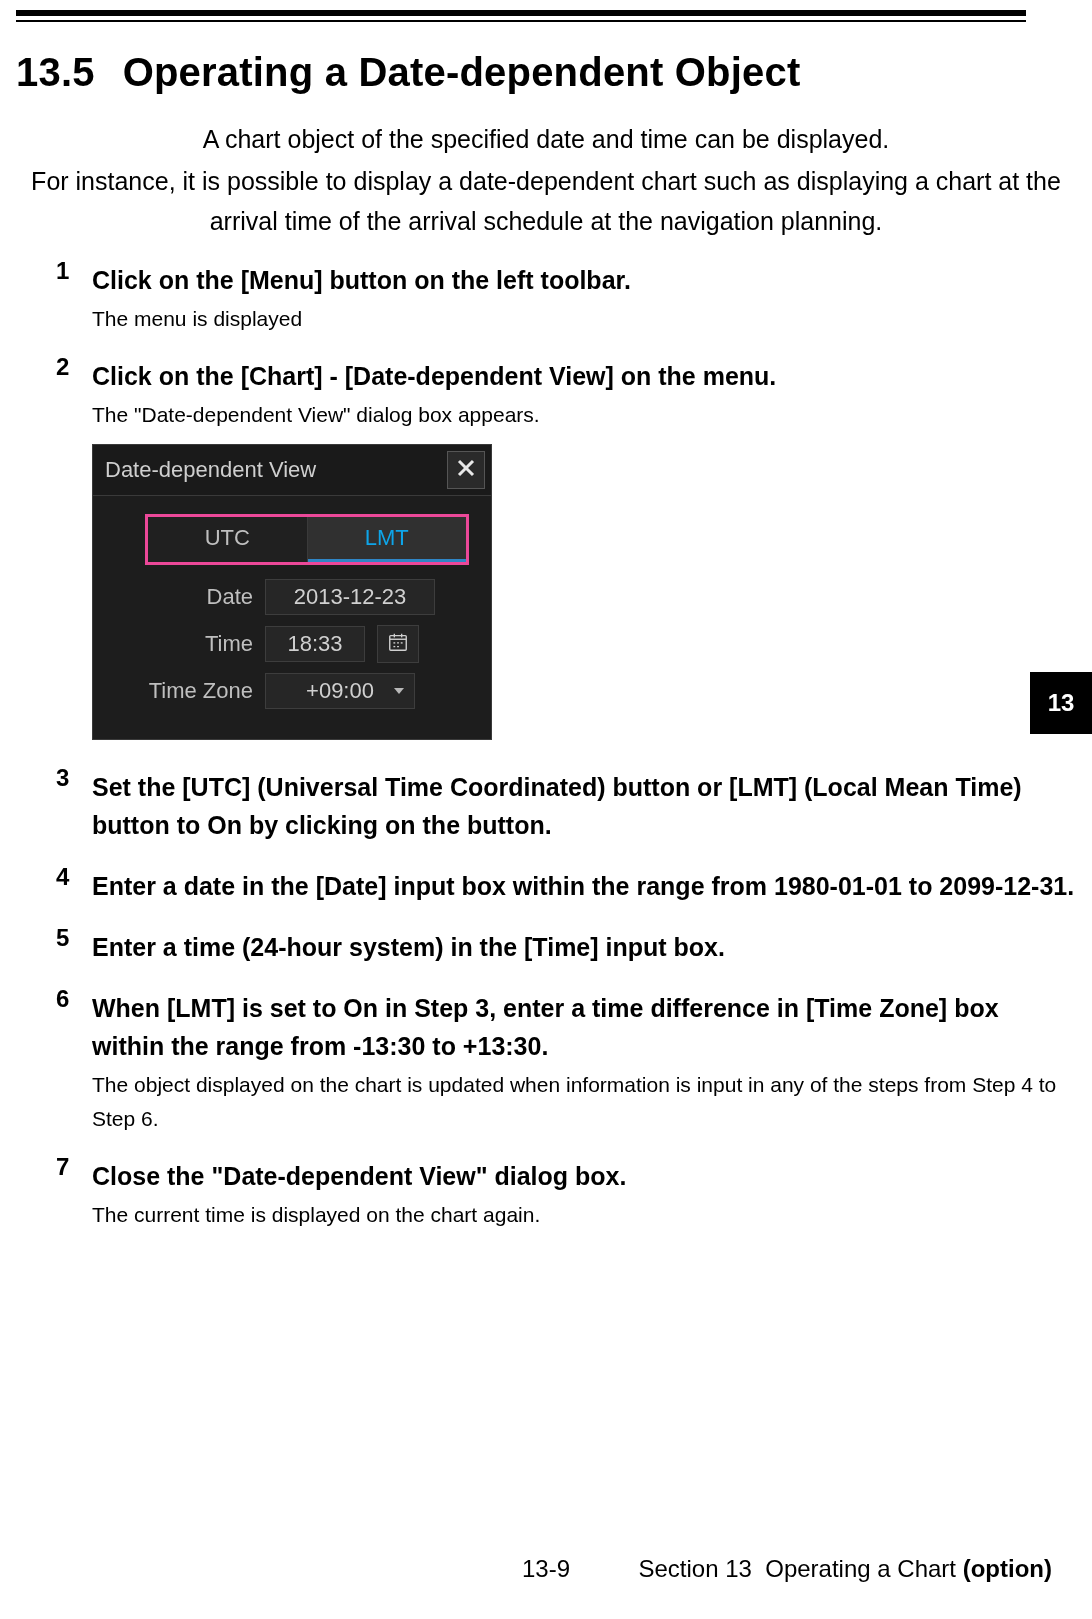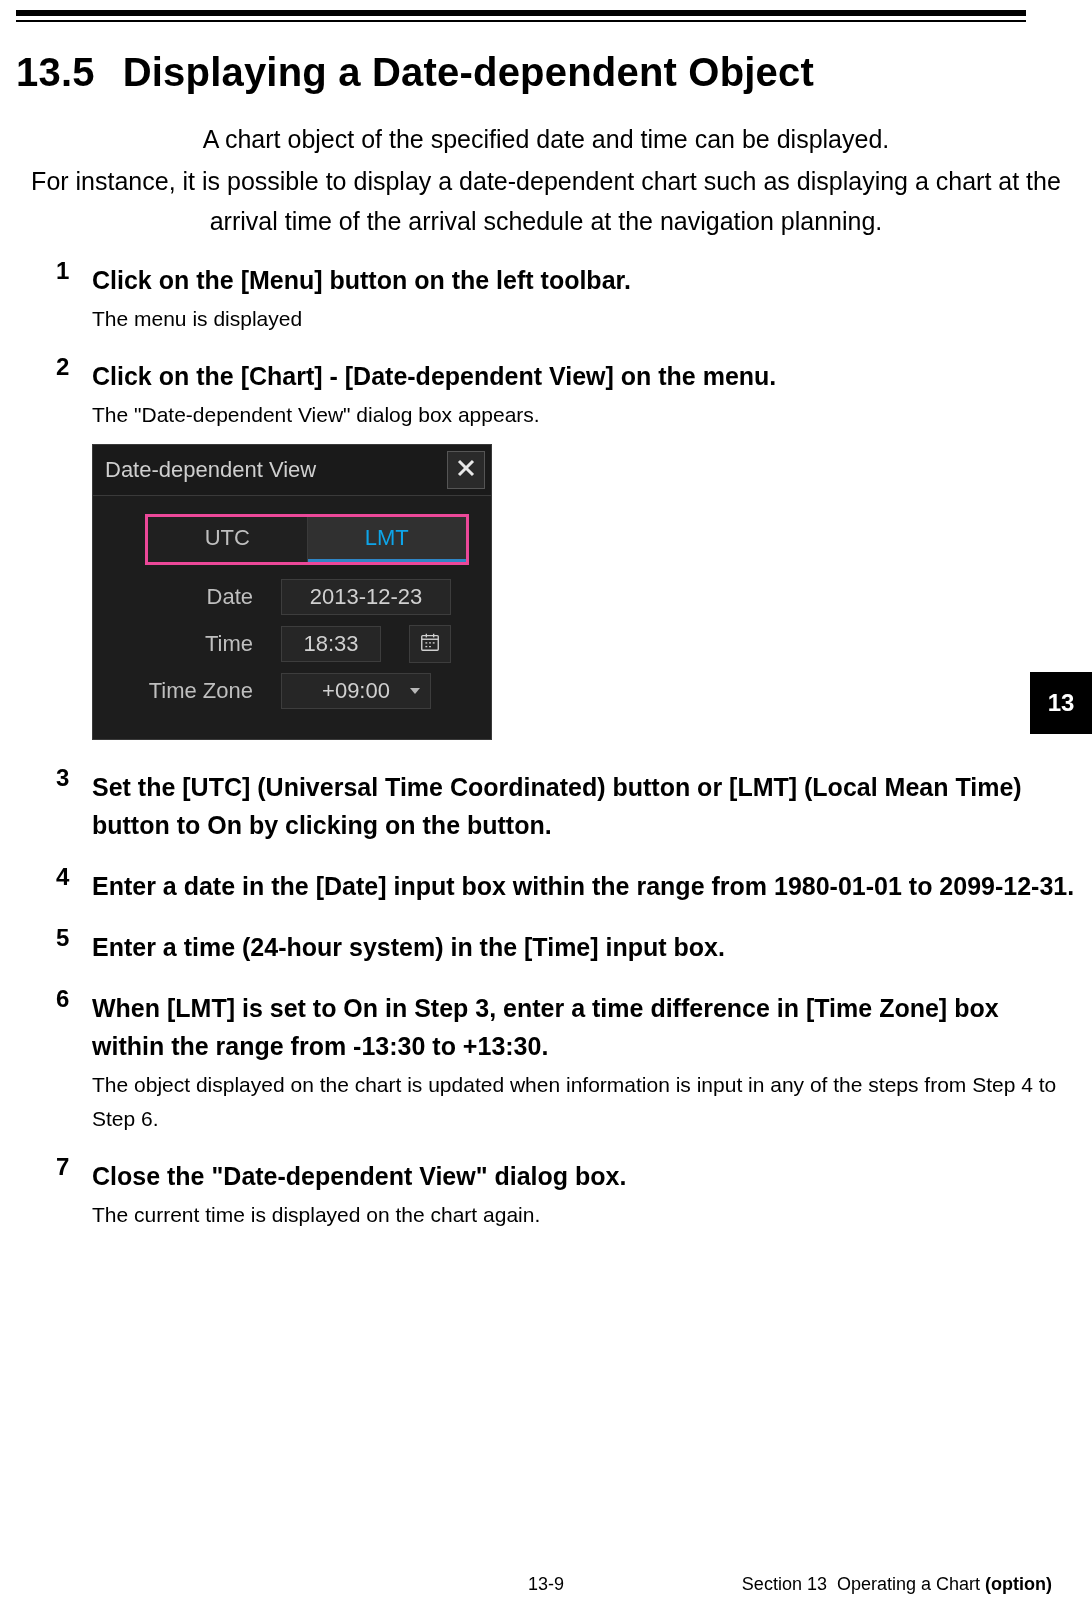--- a/index.html
+++ b/index.html
@@ -89,21 +89,21 @@
     .tz-btn.active {
       background: #303030;
       color: #0ea5e9;
       border-bottom: 3px solid #2f86c6;
     }
 
     .dlg-row {
       display: flex;
       align-items: center;
       margin: 10px 20px;
-      gap: 28px;
+      gap: 12px;
     }
     .dlg-label {
       width: 140px;
       text-align: right;
       font-size: 22px;
       color: #bfbfbf;
     }
     .dlg-field {
       background: #262626;
       border: 1px solid #3d3d3d;
@@ -145,40 +145,40 @@
       font-size: 24px;
       font-weight: bold;
       display: flex;
       align-items: center;
       justify-content: center;
     }
 
     
     .footer {
       position: absolute;
-      bottom: 24px;
+      bottom: 36px;
       left: 0;
       width: 1092px;
       display: flex;
       align-items: center;
       justify-content: center;
-      font-size: 18px;
+      font-size: 24px;
       color: #000;
     }
     .footer .pg { width: 200px; text-align: center; }
     .footer .sect { position: absolute; right: 40px; }
     .footer .sect b { font-weight: bold; }
   </style>
 </head>
 <body>
 
 <div class="top-rule"></div>
 
 <h1 class="section-title">
-  <span class="num">13.5</span><span>Displaying a Date-dependent Object</span>
+  <span class="num">13.5</span><span>Operating a Date-dependent Object</span>
 </h1>
 
 <div class="intro">
   <p>A chart object of the specified date and time can be displayed.</p>
   <p>For instance, it is possible to display a date-dependent chart such as displaying a chart at the arrival time of the arrival schedule at the navigation planning.</p>
 </div>
 
 <div class="steps">
 
   <div class="step">

